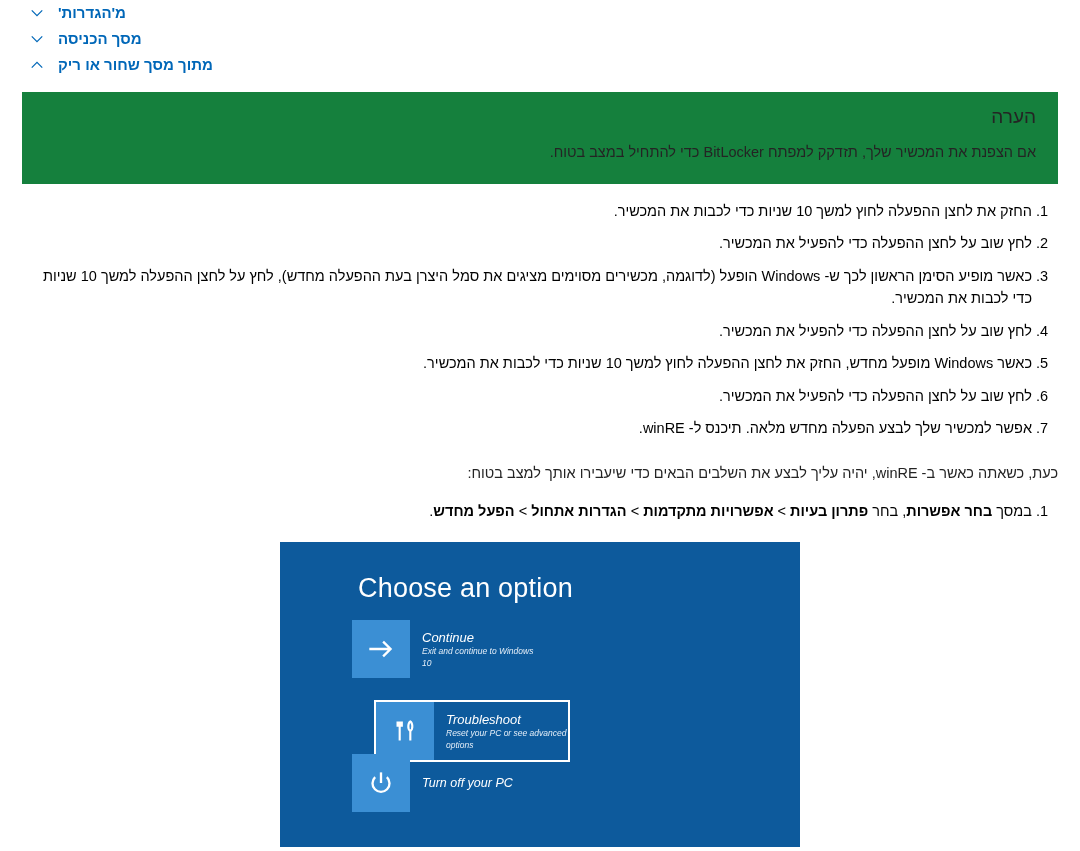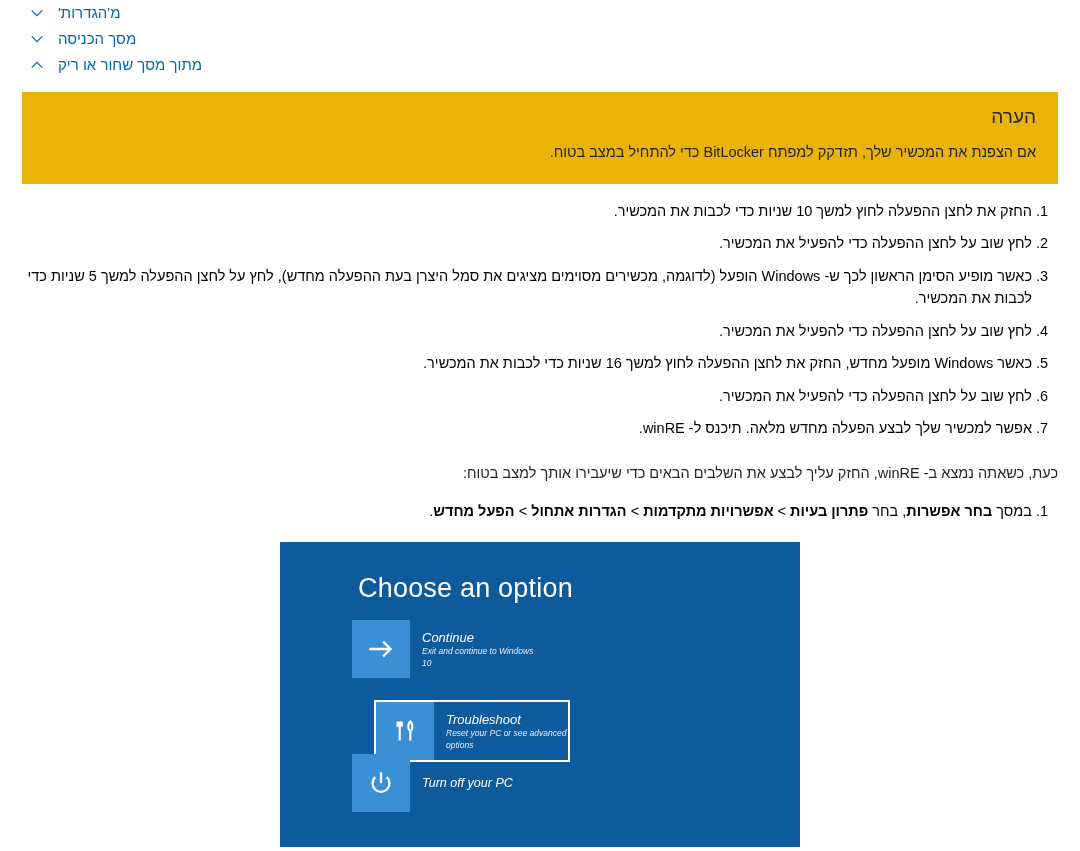--- a/index.html
+++ b/index.html
@@ -17,20 +17,21 @@
   .page {
     position: relative;
     width: 1080px;
     height: 851px;
     box-sizing: border-box;
   }
 
   
   .accordion {
     padding: 0 6px 0 30px;
+    font-weight: bold;
   }
   .acc-row {
     display: flex;
     flex-direction: row-reverse;
     align-items: center;
     justify-content: flex-start;
     height: 26px;
     gap: 14px;
     cursor: pointer;
   }
@@ -45,21 +46,21 @@
     height: 14px;
     color: #0067b8;
     flex: 0 0 auto;
     display: inline-block;
   }
   .chev svg { display: block; }
 
   
   .note {
     margin: 14px 22px 0 22px;
-    background: #eab308;
+    background: #15803d;
     padding: 14px 22px 20px 22px;
     box-sizing: border-box;
   }
   .note-title {
     font-size: 19px;
     color: #242424;
     margin: 0 0 14px 0;
     font-weight: 400;
     text-align: right;
   }
@@ -209,28 +210,28 @@
     <div class="note-title">הערה</div>
     <div class="note-text">אם הצפנת את המכשיר שלך, תזדקק למפתח BitLocker כדי להתחיל במצב בטוח.</div>
   </div>
 
   <div class="body">
 
 
     <ol class="steps">
       <li>החזק את לחצן ההפעלה לחוץ למשך 10 שניות כדי לכבות את המכשיר.</li>
       <li>לחץ שוב על לחצן ההפעלה כדי להפעיל את המכשיר.</li>
-      <li>כאשר מופיע הסימן הראשון לכך ש- Windows הופעל (לדוגמה, מכשירים מסוימים מציגים את סמל היצרן בעת ההפעלה מחדש), לחץ על לחצן ההפעלה למשך 5 שניות כדי לכבות את המכשיר.</li>
+      <li>כאשר מופיע הסימן הראשון לכך ש- Windows הופעל (לדוגמה, מכשירים מסוימים מציגים את סמל היצרן בעת ההפעלה מחדש), לחץ על לחצן ההפעלה למשך 10 שניות כדי לכבות את המכשיר.</li>
       <li>לחץ שוב על לחצן ההפעלה כדי להפעיל את המכשיר.</li>
-      <li>כאשר Windows מופעל מחדש, החזק את לחצן ההפעלה לחוץ למשך 16 שניות כדי לכבות את המכשיר.</li>
+      <li>כאשר Windows מופעל מחדש, החזק את לחצן ההפעלה לחוץ למשך 10 שניות כדי לכבות את המכשיר.</li>
       <li>לחץ שוב על לחצן ההפעלה כדי להפעיל את המכשיר.</li>
       <li>אפשר למכשיר שלך לבצע הפעלה מחדש מלאה. תיכנס ל- winRE.</li>
     </ol>
 
-    <p class="para">כעת, כשאתה נמצא ב- winRE, החזק עליך לבצע את השלבים הבאים כדי שיעבירו אותך למצב בטוח:</p>
+    <p class="para">כעת, כשאתה כאשר ב- winRE, יהיה עליך לבצע את השלבים הבאים כדי שיעבירו אותך למצב בטוח:</p>
 
     <ol class="steps">
       <li><span>במסך </span><span class="bold">בחר אפשרות</span><span>, בחר </span><span class="bold">פתרון בעיות</span><span> ‏&gt; </span><span class="bold">אפשרויות מתקדמות</span><span> ‏&gt; </span><span class="bold">הגדרות אתחול</span><span> ‏&gt; </span><span class="bold">הפעל מחדש</span><span>.</span></li>
     </ol>
 
   </div>
 
   <div class="figure">
     <div class="winre">
 

